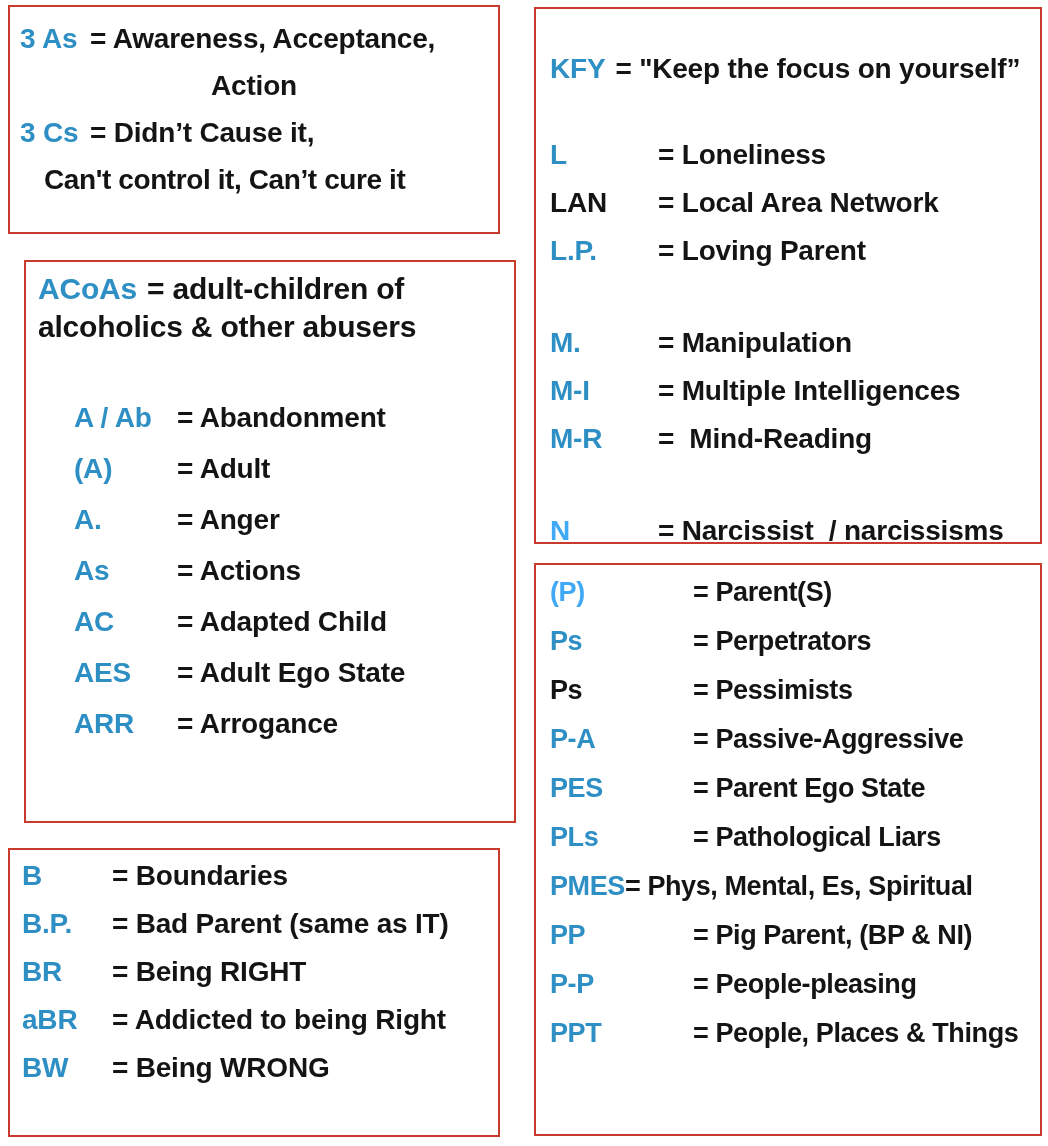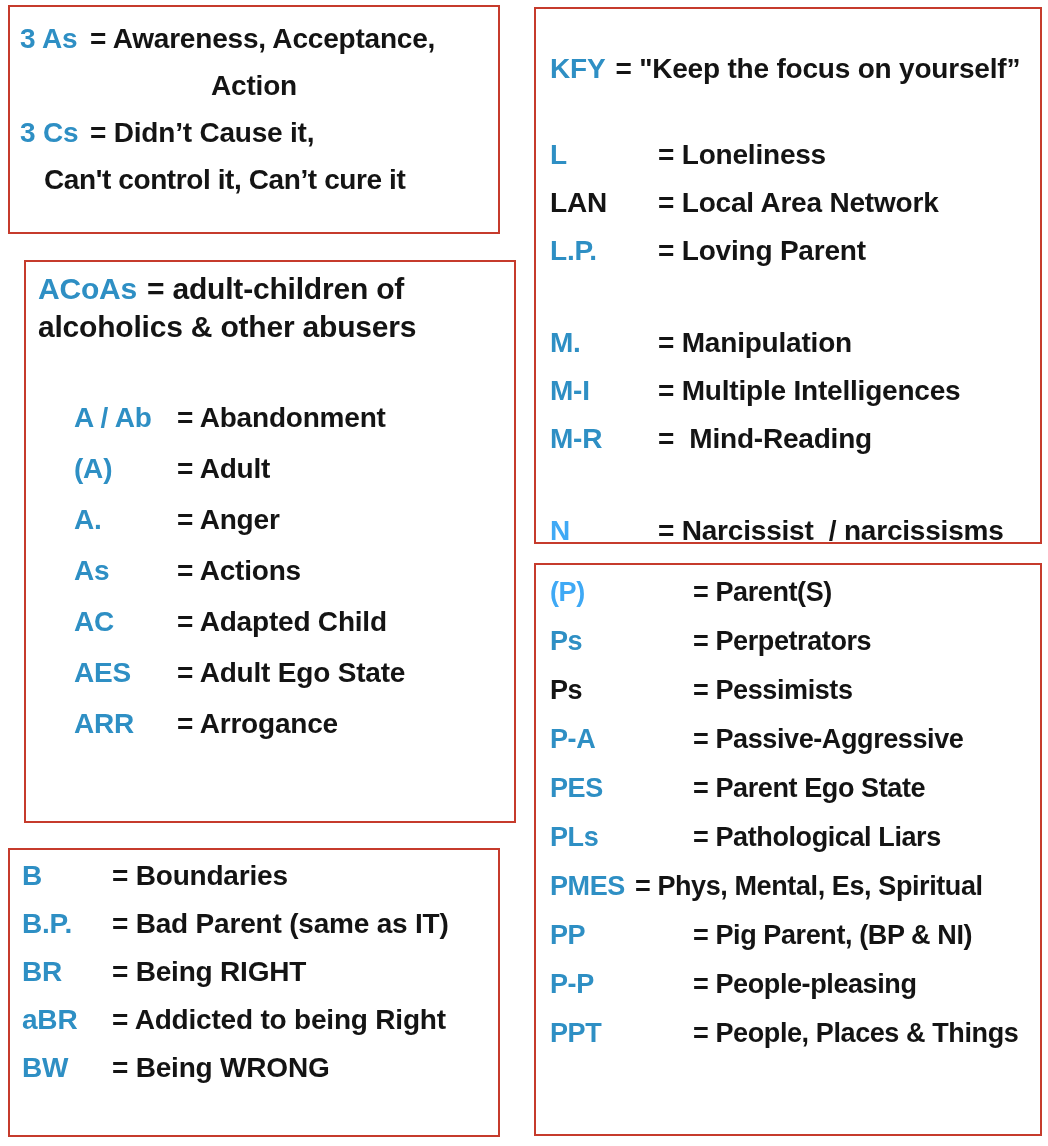--- a/index.html
+++ b/index.html
@@ -62,21 +62,21 @@
   #box-kfy .header{height:40px;display:flex;align-items:flex-end;white-space:nowrap;margin-top:24px;}
   #box-kfy .header .rest{margin-left:10px;white-space:pre;}
   #box-kfy .groups{margin-top:46px;}
   #box-kfy .group + .group{margin-top:44px;}
   #box-kfy .entry{height:48px;}
   #box-kfy .abbr{width:108px;}
 
   
   #box-p .entry{height:49px;}
   #box-p .abbr{width:143px;}
-  #box-p .entry.long .abbr{width:auto;margin-right:10px;}
+  #box-p .entry.long .abbr{width:auto;}
 
   .header .abbr-inline{color:var(--blue);}
 </style>
 </head>
 <body>
 
 <div class="page">
 
   <section class="box" id="box-threes">
     <div class="line">

